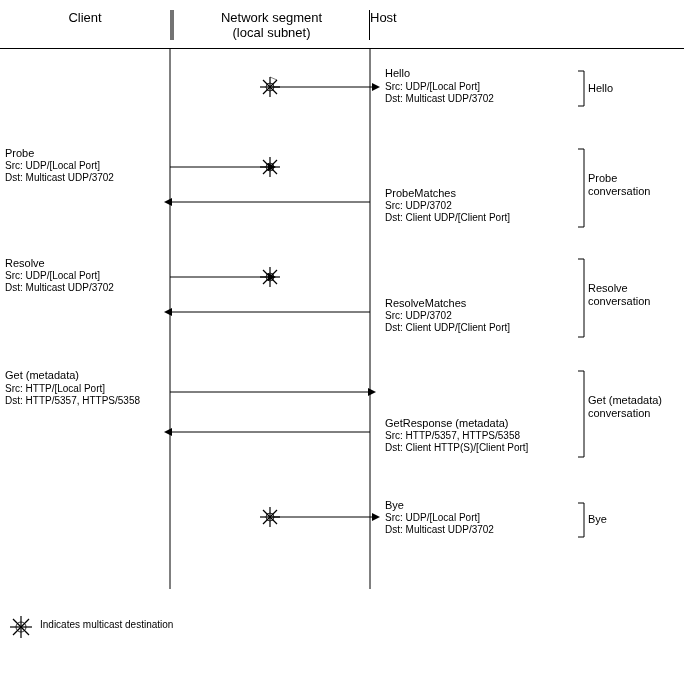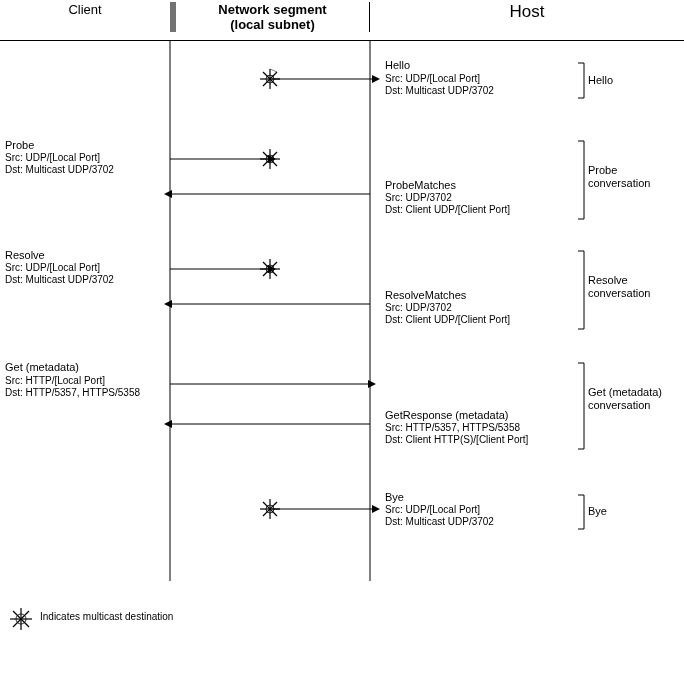--- a/index.html
+++ b/index.html
@@ -7,49 +7,49 @@
       font-family: Arial, sans-serif;
       font-size: 11px;
       background: #fff;
       width: 684px;
       min-height: 674px;
       overflow: hidden;
     }
     .diagram-container {
       width: 684px;
       position: relative;
-      padding: 2px 0;
+      padding: 10px 0;
     }
     
     .header-row {
       display: flex;
       border-bottom: 1px solid #000;
       padding-bottom: 8px;
       margin-bottom: 0;
     }
     .col-client {
       width: 170px;
       text-align: center;
       font-size: 13px;
       font-weight: normal;
       flex-shrink: 0;
     }
     .col-network {
       width: 200px;
       text-align: center;
       font-size: 13px;
-      font-weight: bold;
+      font-weight: normal;
       flex-shrink: 0;
-      border-left: 6px solid #737373;
+      border-left: 4px solid #737373;
       border-right: 1px solid #000;
     }
     .col-host {
       width: 314px;
-      text-align: center;
-      font-size: 17px;
+      text-align: left;
+      font-size: 13px;
       font-weight: normal;
       flex-shrink: 0;
     }
     
     .footer {
       display: flex;
       padding: 10px 10px 5px 10px;
       border-top: none;
       font-size: 10px;
       align-items: center;

